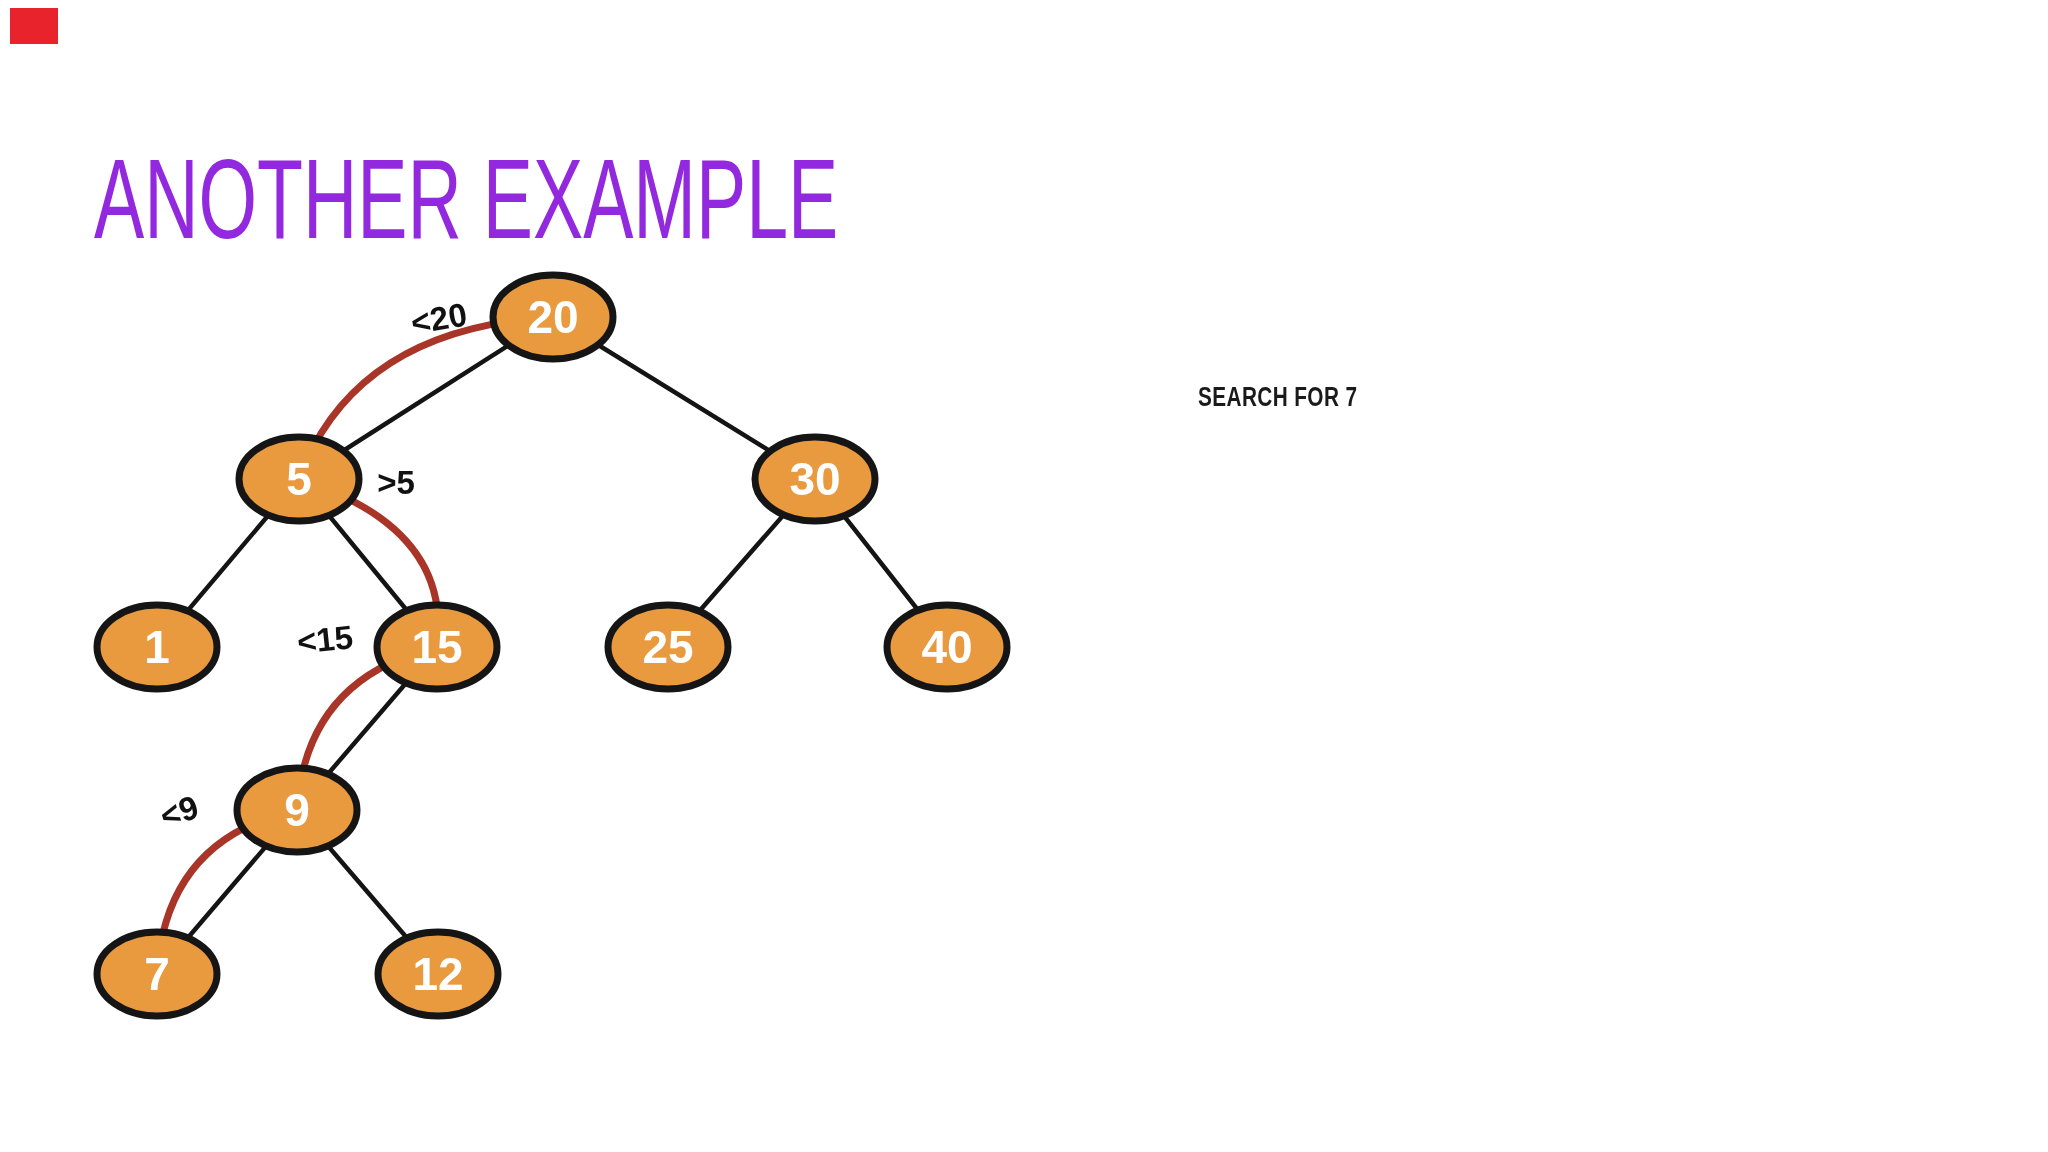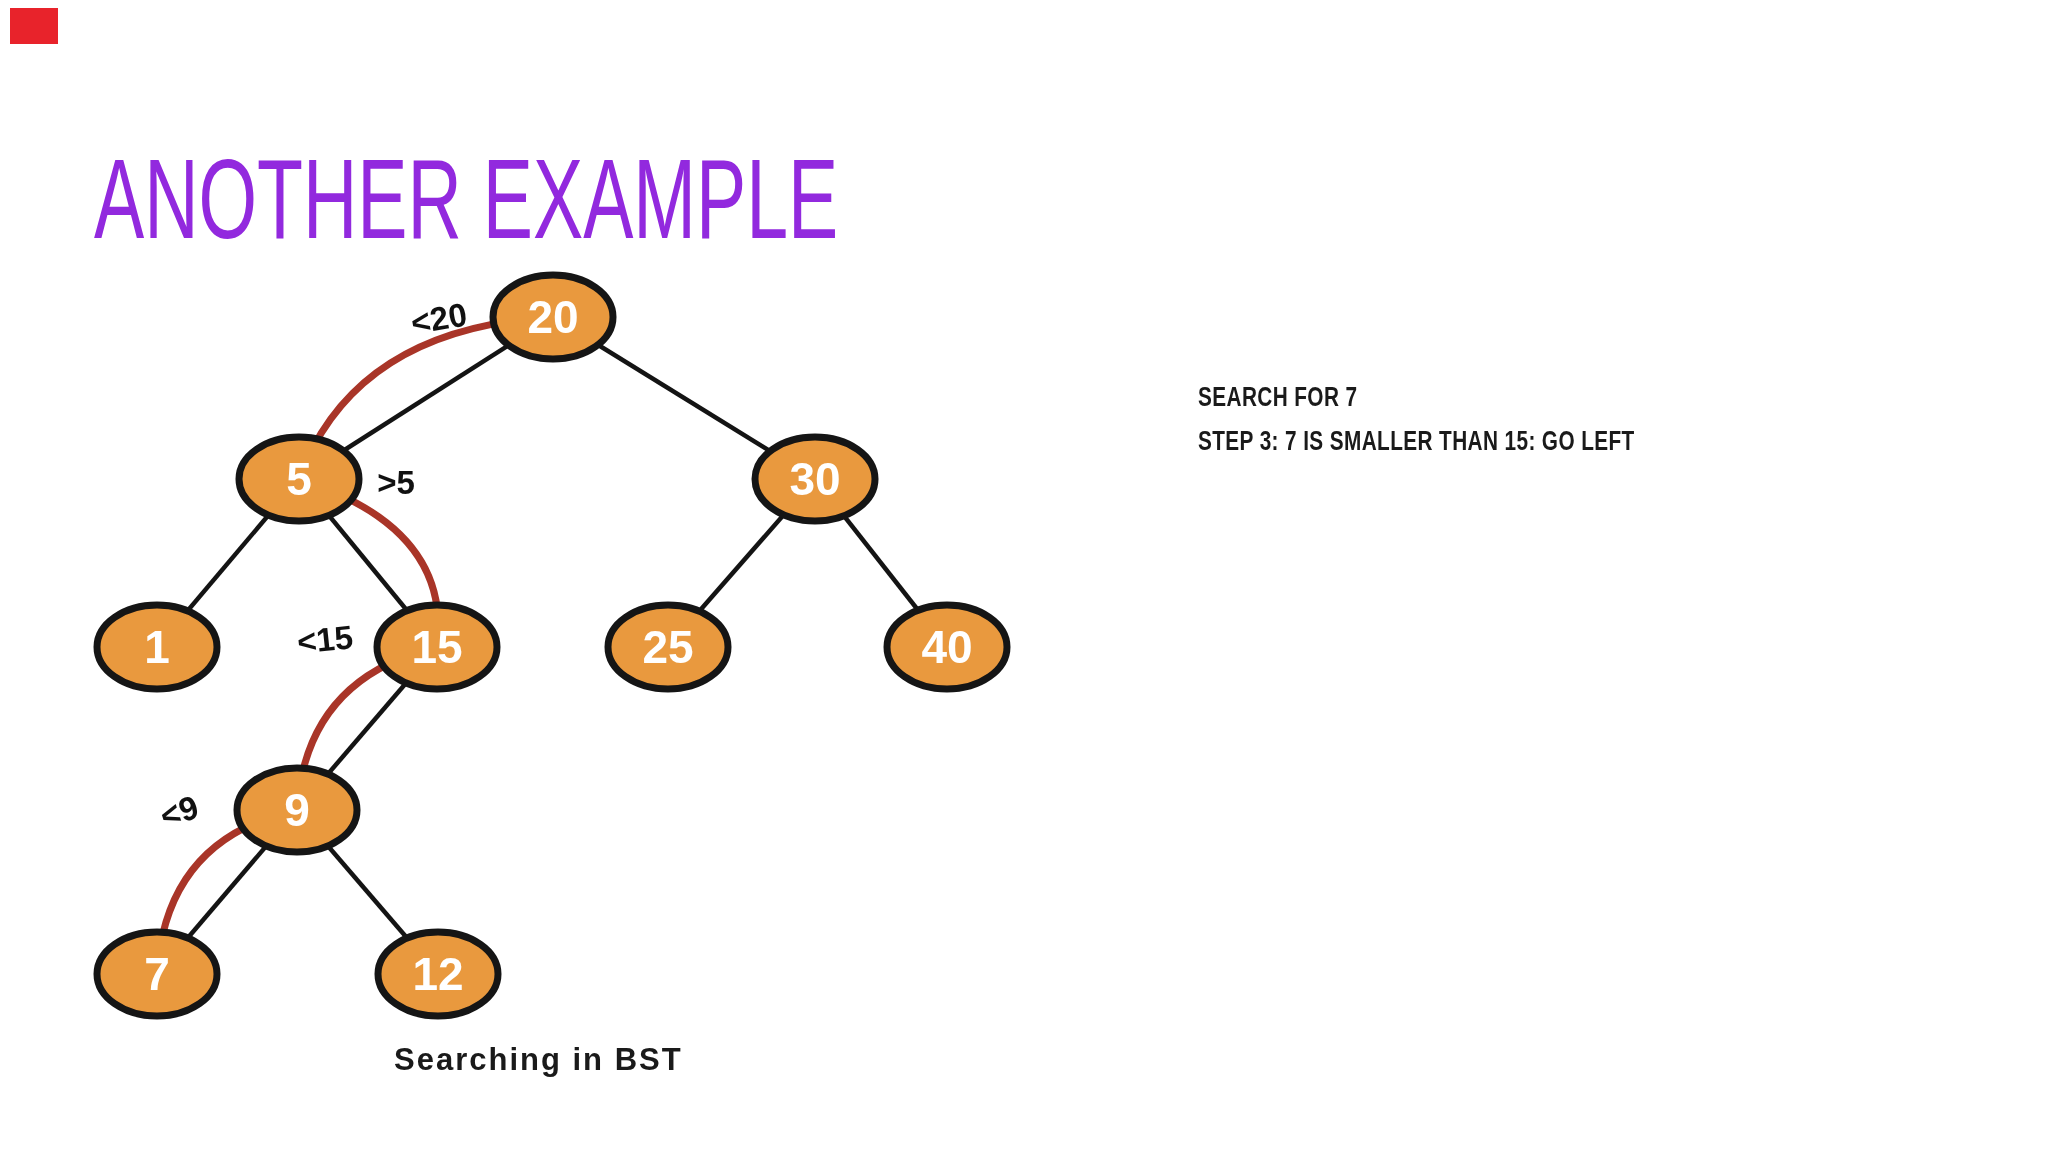--- a/index.html
+++ b/index.html
@@ -156,20 +156,18 @@
     <text class="node-label" x="297" y="826">9</text>
     <text class="node-label" x="157" y="990">7</text>
     <text class="node-label" x="438" y="990">12</text>
 
     <text class="edge-label" x="439" y="330" transform="rotate(-10 439 319)">&lt;20</text>
     <text class="edge-label" x="396" y="494">&gt;5</text>
     <text class="edge-label" x="325" y="651" transform="rotate(-6 325 639)">&lt;15</text>
     <text class="edge-label" x="179" y="823" transform="rotate(-18 179 811)">&lt;9</text>
   </svg>
 
-  <div class="caption">Searching in BST</div>
 
   <div class="steps">
     <div class="step-line"><span class="squeeze">SEARCH FOR 7</span></div>
-    <div class="step-line"><span class="squeeze">STEP 3: 7 IS SMALLER THAN 15: GO LEFT</span></div>
   </div>
 
 </div>
 
 </body></html>

